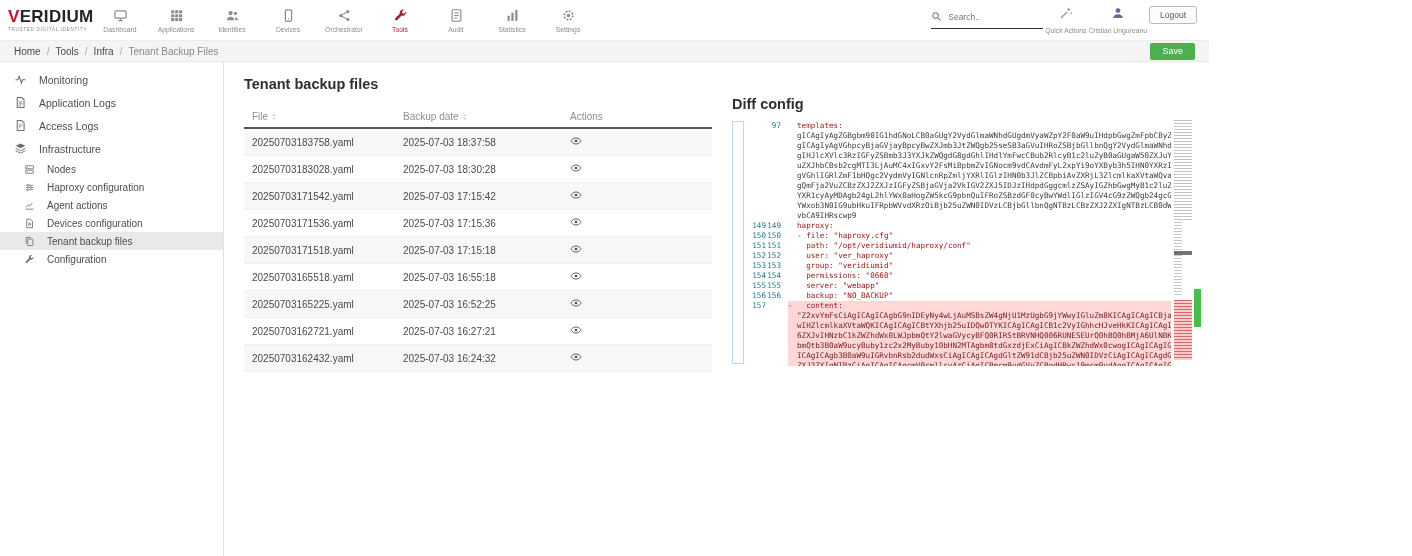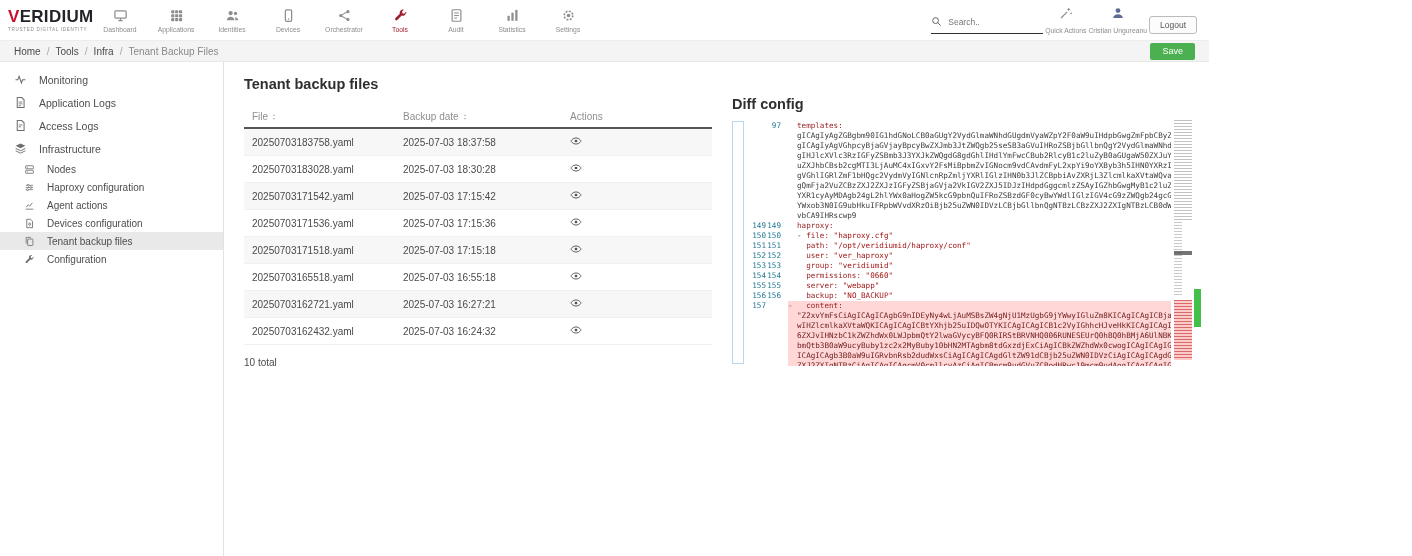--- a/index.html
+++ b/index.html
@@ -11,21 +11,21 @@
   .topbar{height:40px;display:flex;align-items:center;padding:0 8px;background:#fff;flex:0 0 auto}
   .logo{width:78px;cursor:pointer}
   .logo-word{font-size:17px;font-weight:bold;color:#23242a;letter-spacing:.3px;line-height:1;white-space:nowrap}
   .logo-v{color:#c8102e}
   .logo-tag{font-size:4.6px;color:#8a8a8a;letter-spacing:.7px;margin-top:2px;white-space:nowrap}
   .nav{display:flex;margin-left:6px}
   .nav-item{width:56px;display:flex;flex-direction:column;align-items:center;justify-content:center;gap:3px;padding:4px 0;cursor:pointer;color:#8d8d8d}
   .nav-item svg{width:15px;height:15px}
   .nav-item .lbl{font-size:6.8px;white-space:nowrap}
   .nav-item.active{color:#a01f2f}
-  .topbar-right{margin-left:auto;display:flex;align-items:flex-end;gap:2px;padding-right:4px}
+  .topbar-right{margin-left:auto;display:flex;align-items:flex-start;gap:2px;padding-right:4px}
   .searchbox{display:flex;align-items:center;gap:6px;border-bottom:1px solid #2f2f2f;width:112px;padding:2px 0;color:#555}
   .searchbox svg{width:11px;height:11px;flex:0 0 auto}
   .searchbox input{border:0;outline:0;width:92px;font-size:8.5px;font-family:inherit;color:#333;background:transparent}
   .mini-col{display:flex;flex-direction:column;align-items:center;gap:3px;color:#8d8d8d;cursor:pointer}
   .mini-col svg{width:14px;height:14px}
   .mini-col .lbl{font-size:6.8px;white-space:nowrap}
   .user-col svg{color:#5f6b95}
   .logout{border:1px solid #bbb;background:#fcfcfc;border-radius:3px;font-size:8.5px;color:#555;padding:3px 10px;cursor:pointer;font-family:inherit}
 
   
@@ -356,38 +356,45 @@
               </tr>
               <tr>
                 <td>20250703165518.yaml</td>
                 <td>2025-07-03 16:55:18</td>
                 <td><button class="eye-btn"><svg viewBox="0 0 24 24" aria-hidden="true">
                       <path d="M1.8 12S5.4 5.8 12 5.8 22.2 12 22.2 12 18.6 18.2 12 18.2 1.8 12 1.8 12z" fill="none" stroke="currentColor" stroke-width="1.8"></path>
                       <circle cx="12" cy="12" r="2.7" fill="currentColor"></circle>
                     </svg></button></td>
               </tr>
               <tr>
+                <td>20250703165225.yaml</td>
+                <td>2025-07-03 16:52:25</td>
+                <td><button class="eye-btn"><svg viewBox="0 0 24 24" aria-hidden="true">
+                      <path d="M1.8 12S5.4 5.8 12 5.8 22.2 12 22.2 12 18.6 18.2 12 18.2 1.8 12 1.8 12z" fill="none" stroke="currentColor" stroke-width="1.8"></path>
+                      <circle cx="12" cy="12" r="2.7" fill="currentColor"></circle>
+                    </svg></button></td>
+              </tr>
+              <tr>
                 <td>20250703162721.yaml</td>
                 <td>2025-07-03 16:27:21</td>
                 <td><button class="eye-btn"><svg viewBox="0 0 24 24" aria-hidden="true">
                       <path d="M1.8 12S5.4 5.8 12 5.8 22.2 12 22.2 12 18.6 18.2 12 18.2 1.8 12 1.8 12z" fill="none" stroke="currentColor" stroke-width="1.8"></path>
                       <circle cx="12" cy="12" r="2.7" fill="currentColor"></circle>
                     </svg></button></td>
               </tr>
               <tr>
                 <td>20250703162432.yaml</td>
                 <td>2025-07-03 16:24:32</td>
                 <td><button class="eye-btn"><svg viewBox="0 0 24 24" aria-hidden="true">
                       <path d="M1.8 12S5.4 5.8 12 5.8 22.2 12 22.2 12 18.6 18.2 12 18.2 1.8 12 1.8 12z" fill="none" stroke="currentColor" stroke-width="1.8"></path>
                       <circle cx="12" cy="12" r="2.7" fill="currentColor"></circle>
                     </svg></button></td>
               </tr>
             </tbody>
         </table>
-        <div class="total">10 total</div>
       </div>
 
       <div class="diff-pane">
         <div class="diff-title">Diff config</div>
         <div class="editor">
           <div class="margin-box"></div>
           <div class="code" id="code">
               <div class="cline"><span class="ln a"></span><span class="ln b">97</span><span class="cbody"><span class="mk"></span><span class="ctext"><span class="key">templates:</span></span></span></div>
               <div class="cline"><span class="ln a"></span><span class="ln b"></span><span class="cbody"><span class="mk"></span><span class="ctext">gICAgIyAgZGBgbm90IG1hdGNoLCB0aGUgY2VydGlmaWNhdGUgdmVyaWZpY2F0aW9uIHdpbGwgZmFpbCByZWplY3RpbmcgdGhlIHVzZXIgY2VydGlmaWNhdGUuCiAgICBi</span></span></div>
               <div class="cline"><span class="ln a"></span><span class="ln b"></span><span class="cbody"><span class="mk"></span><span class="ctext">gICAgIyAgVGhpcyBjaGVjayBpcyBwZXJmb3JtZWQgb25seSB3aGVuIHRoZSBjbGllbnQgY2VydGlmaWNhdGUgaXMgcHJlc2VudGVkIGFuZCB0aGUgdHJ1c3RlZCBjYSBm</span></span></div>

